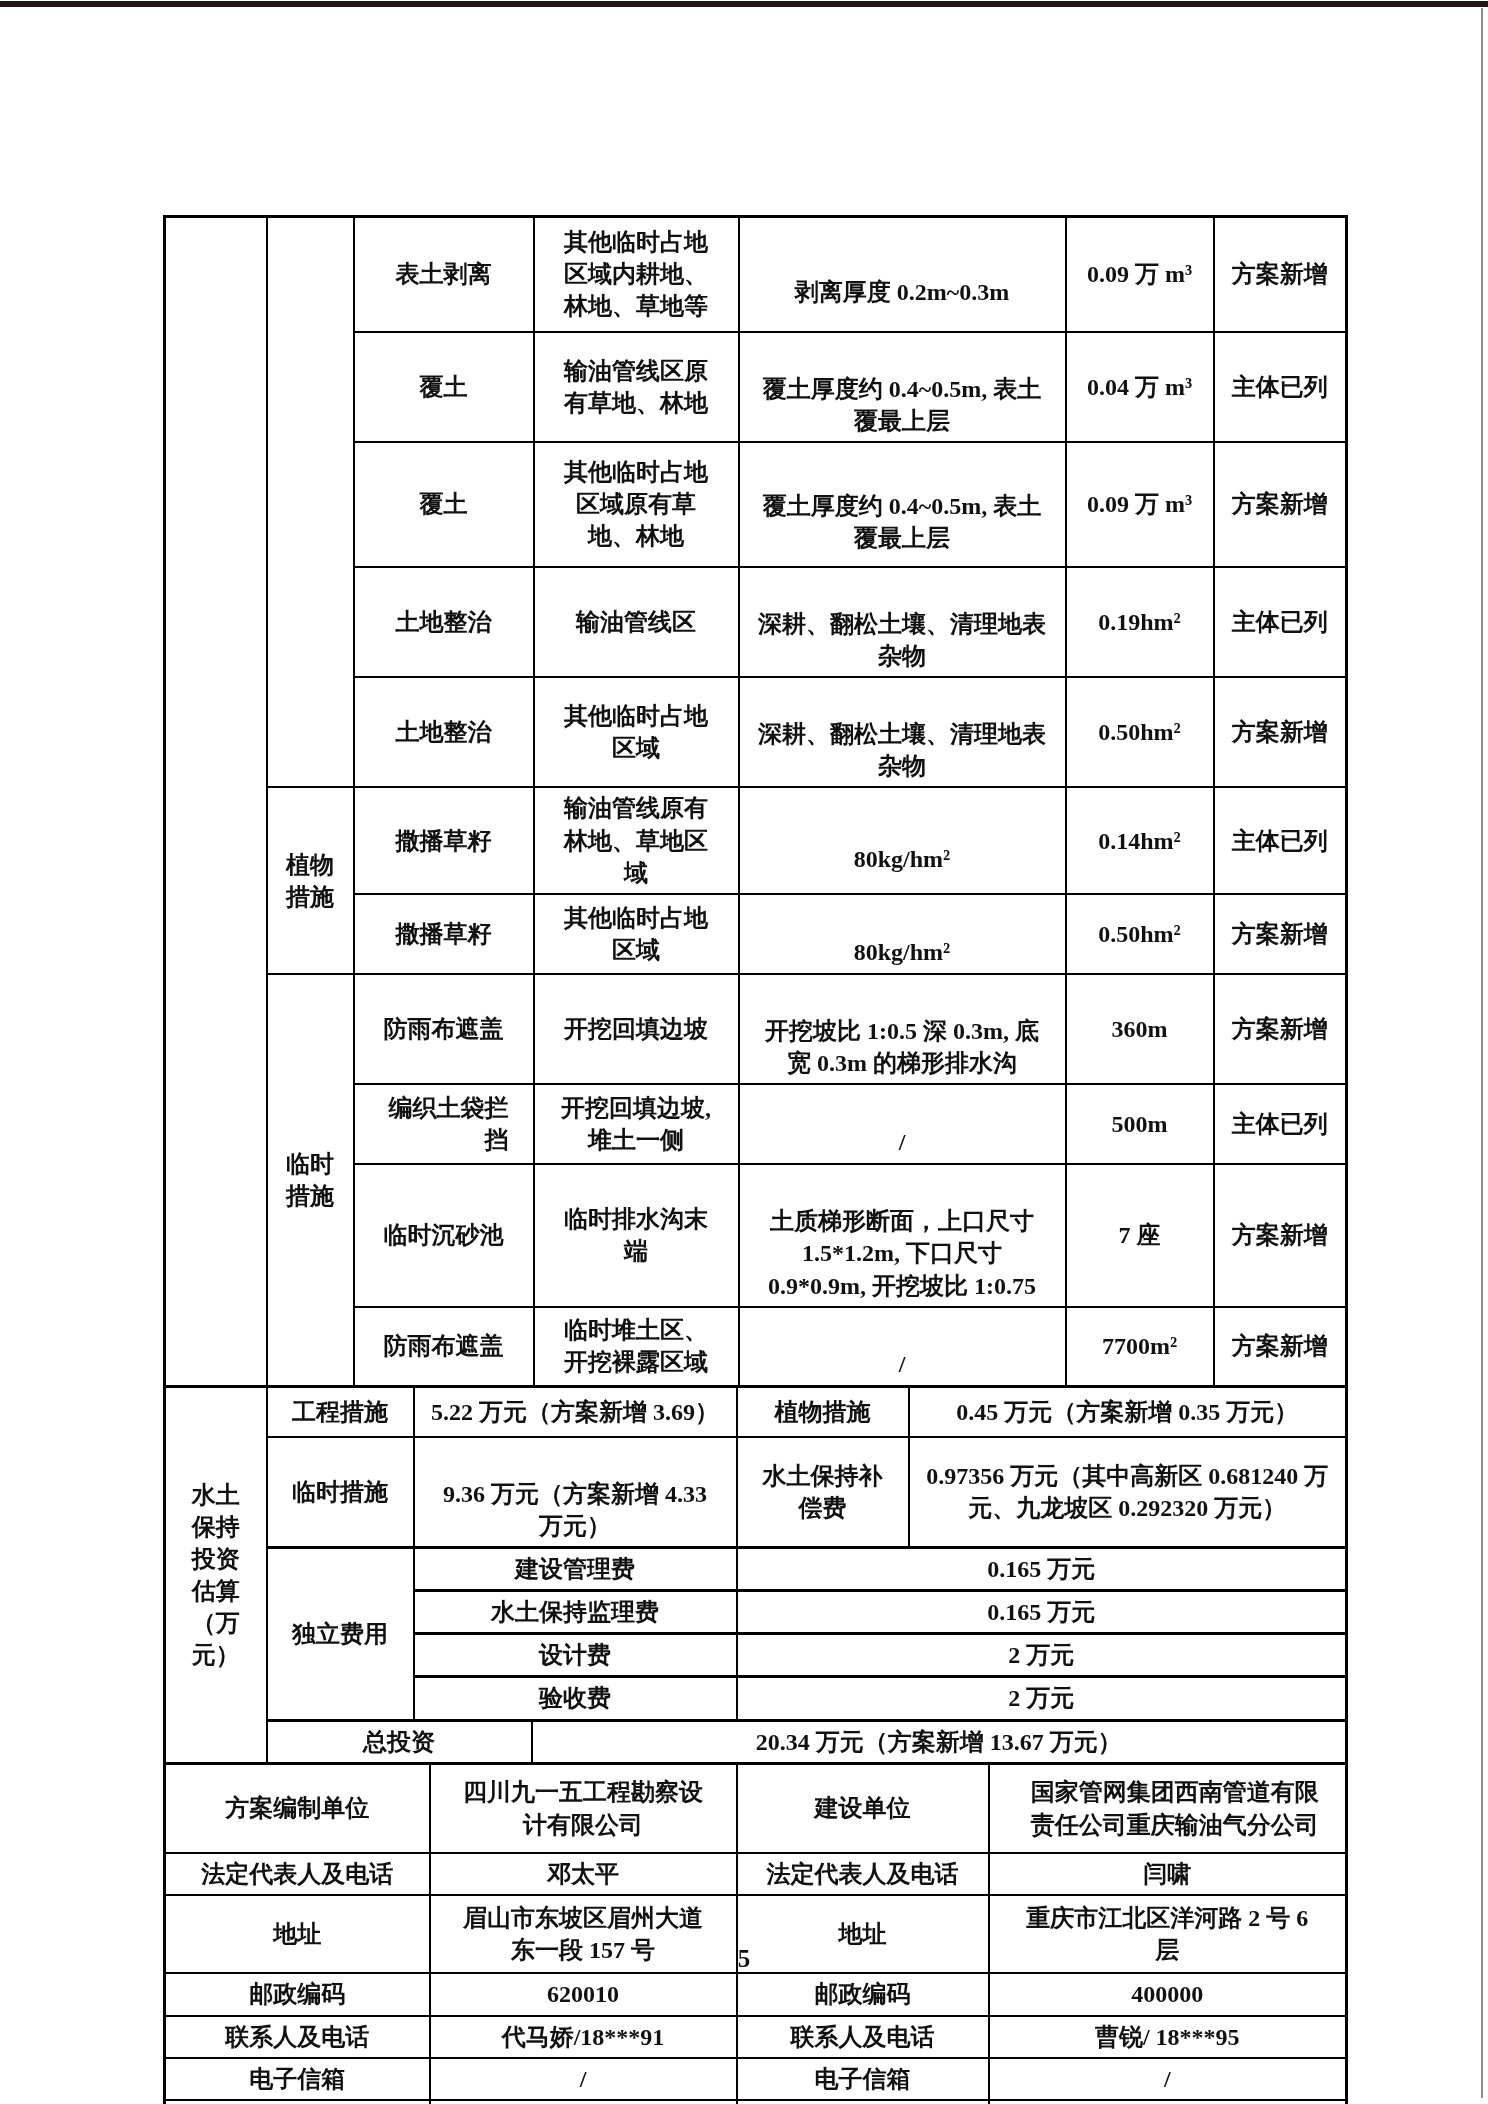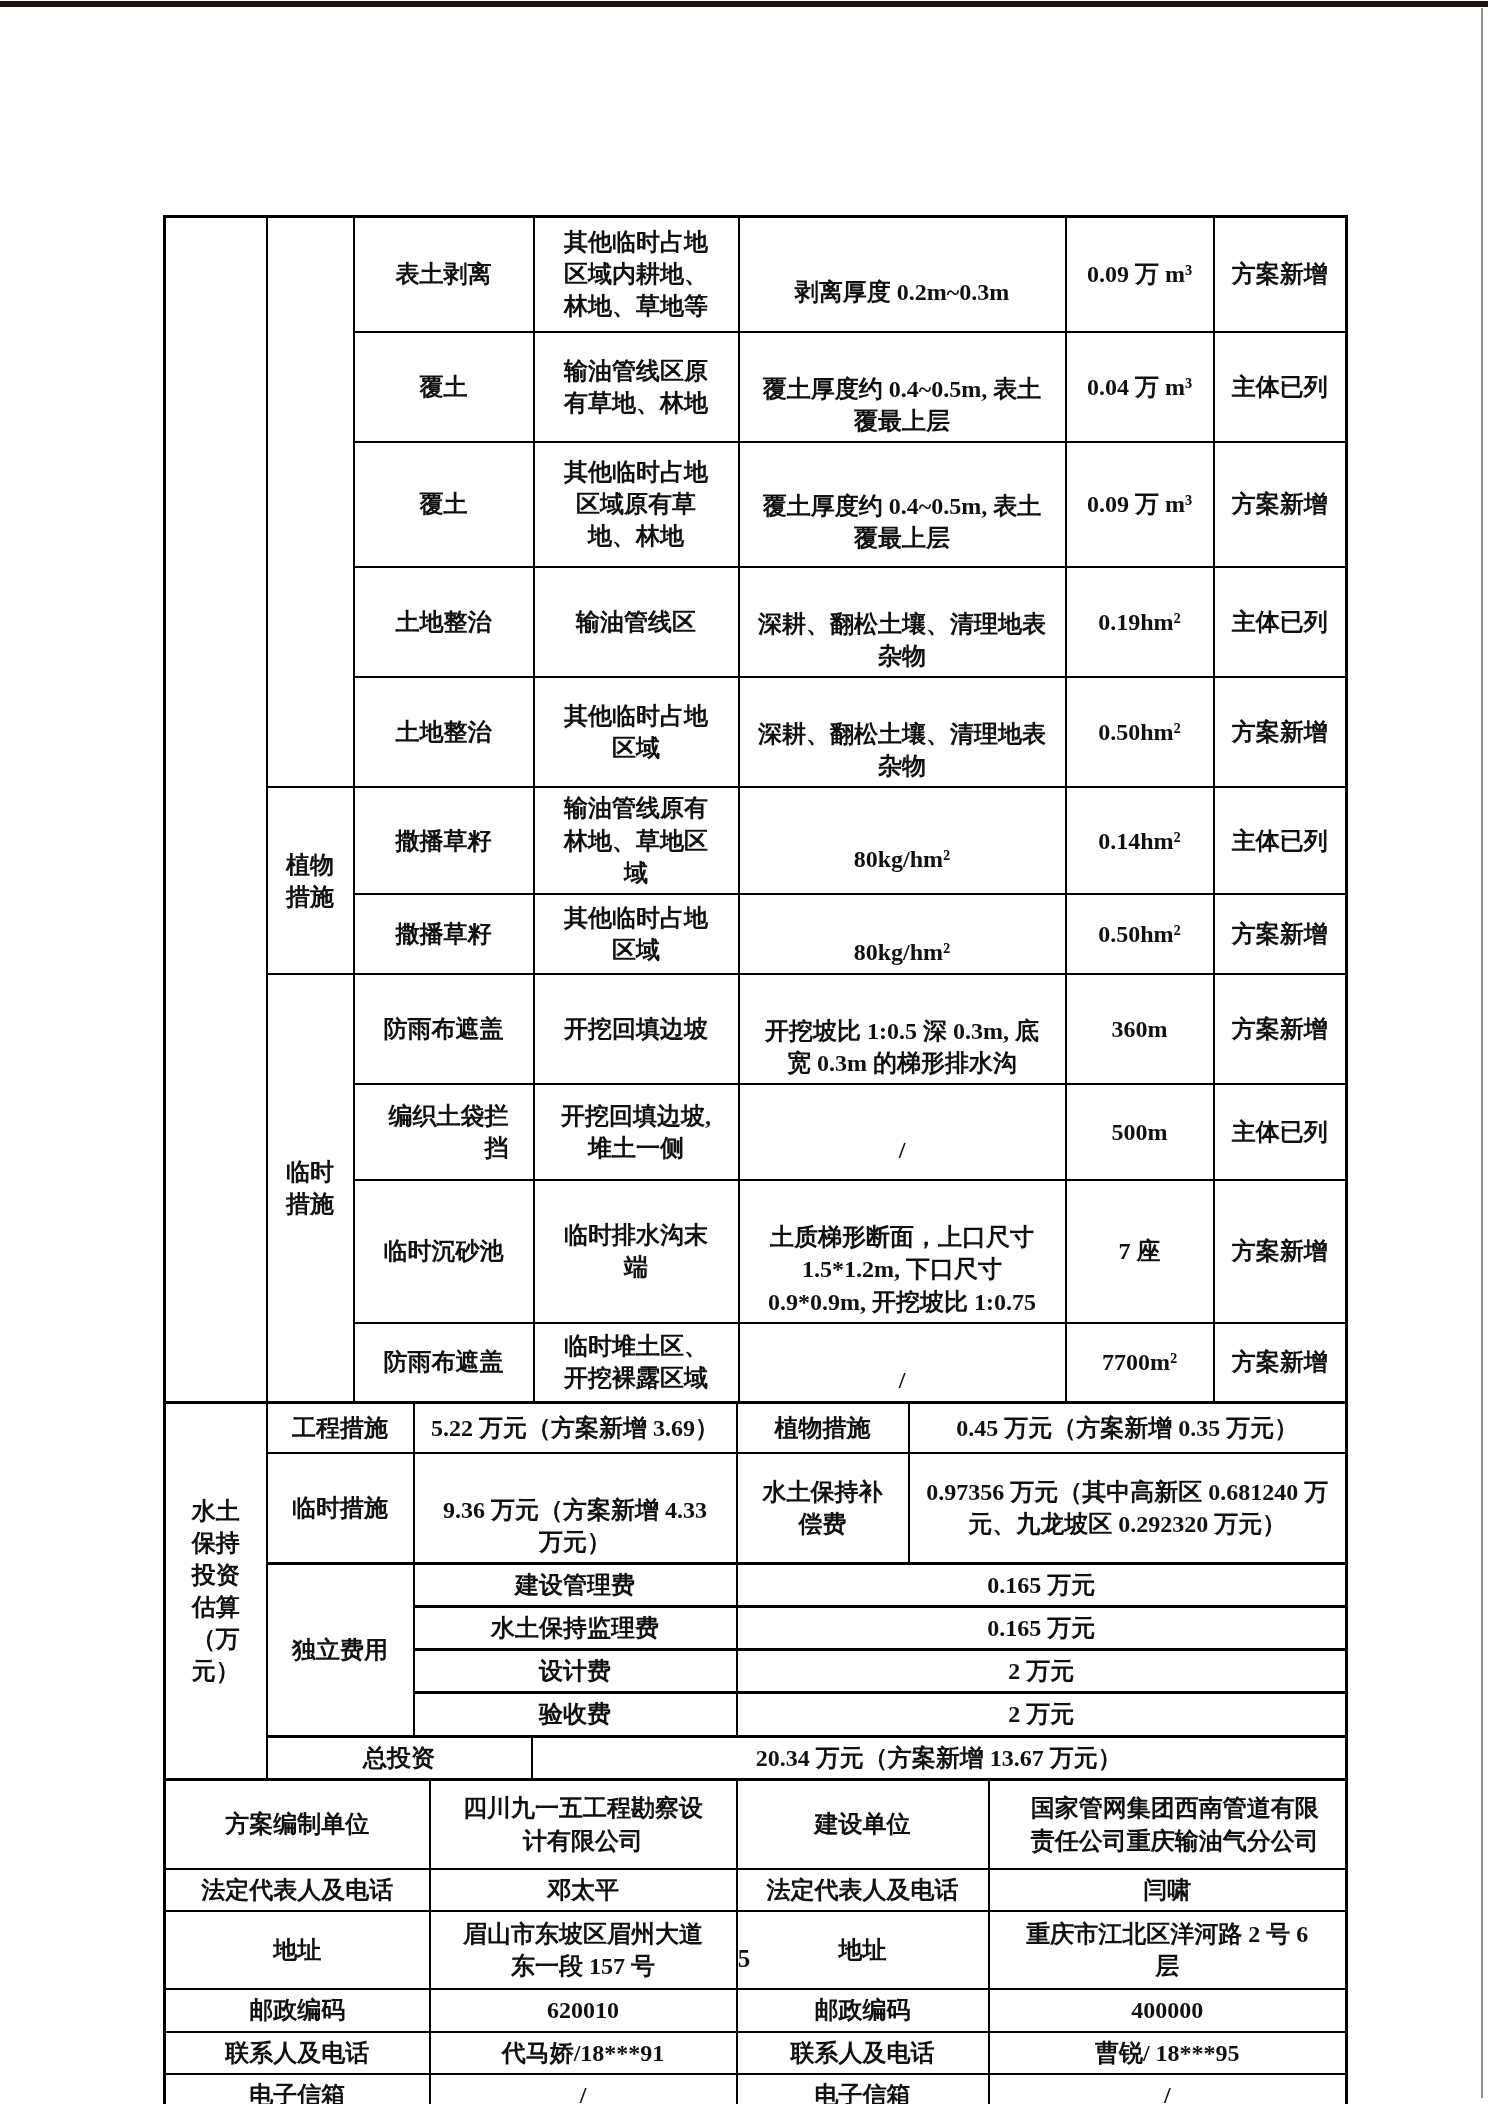--- a/index.html
+++ b/index.html
@@ -106,21 +106,21 @@
       <td>方案新增</td>
     </tr>
     <tr style="height:73px">
       <td rowspan="4">临时措施</td>
       <td><span class="mw130">防雨布遮盖</span></td>
       <td><span class="mw160">开挖回填边坡</span></td>
       <td><span class="mw290">开挖坡比 1:0.5 深 0.3m, 底宽 0.3m 的梯形排水沟</span></td>
       <td>360m</td>
       <td>方案新增</td>
     </tr>
-    <tr style="height:96px">
+    <tr style="height:80px">
       <td><span class="mw130">编织土袋拦挡</span></td>
       <td><span class="mw160">开挖回填边坡, 堆土一侧</span></td>
       <td><span class="mw290">/</span></td>
       <td>500m</td>
       <td>主体已列</td>
     </tr>
     <tr style="height:127px">
       <td><span class="mw130">临时沉砂池</span></td>
       <td><span class="mw160">临时排水沟末端</span></td>
       <td><span class="mw290">土质梯形断面，上口尺寸 1.5*1.2m, 下口尺寸 0.9*0.9m, 开挖坡比 1:0.75</span></td>

